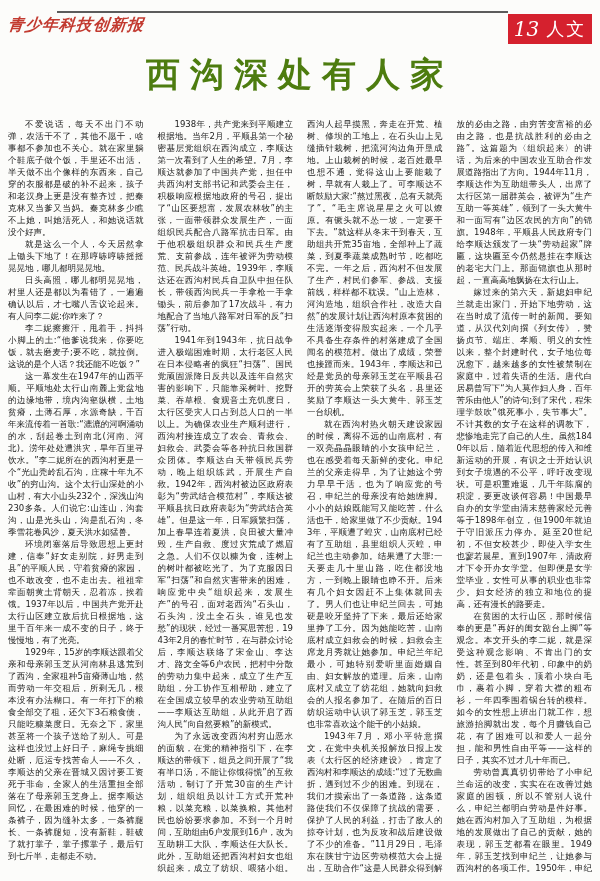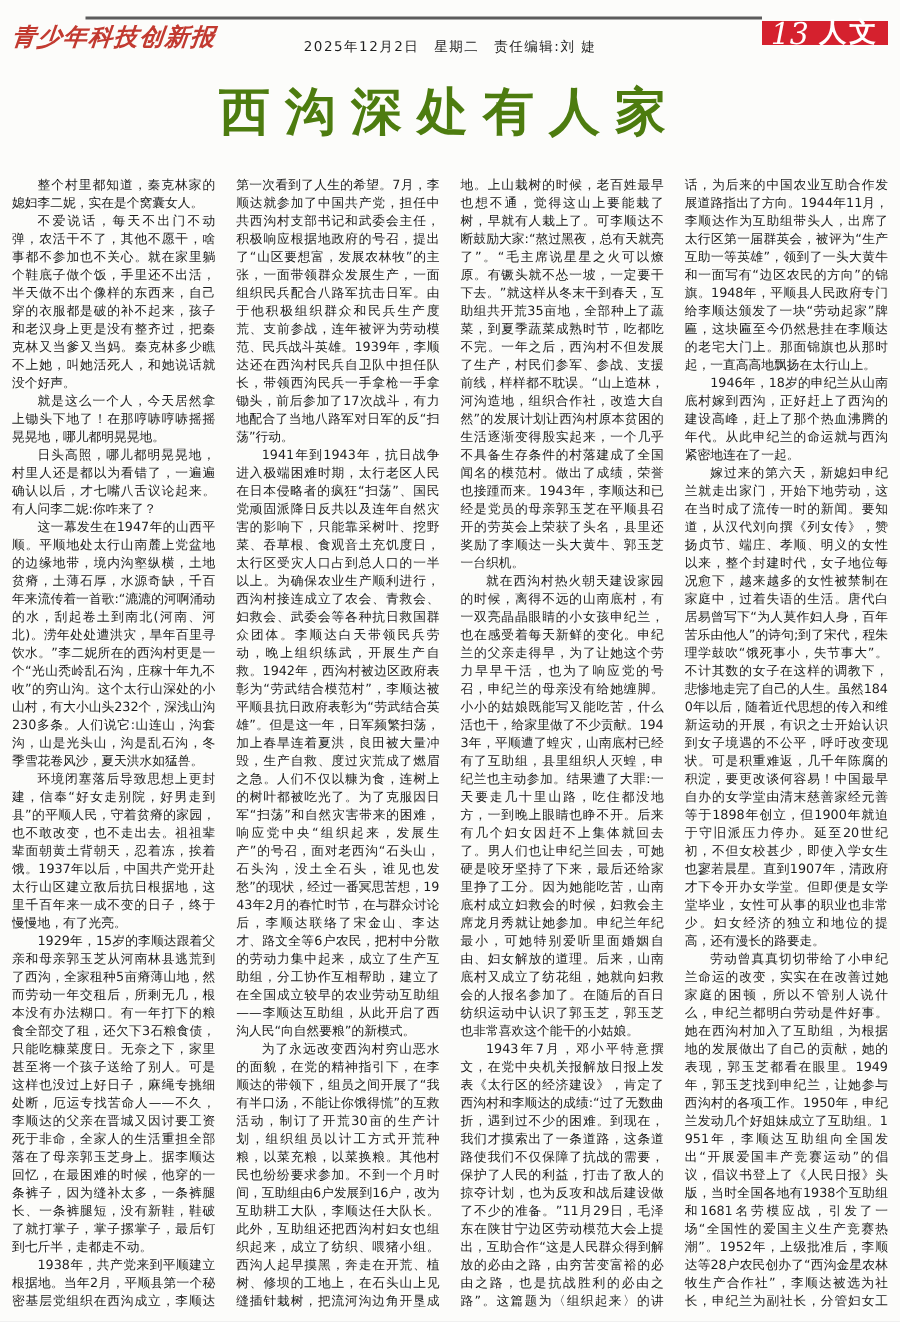--- a/index.html
+++ b/index.html
@@ -14,26 +14,26 @@
     position:absolute;left:8px;top:15px;
     font-size:16px;font-weight:bold;font-style:italic;
     letter-spacing:1px;transform:skewX(-6deg);
     color:#c23a30;white-space:nowrap;
   }
   .dateline{
     position:absolute;left:120px;top:25px;width:360px;
     text-align:center;font-size:9px;color:#1e1e1e;letter-spacing:1px;white-space:nowrap;
   }
   .pagebox{
-    position:absolute;right:8px;top:14px;width:84px;height:16px;
+    position:absolute;right:8px;top:14px;width:84px;height:30px;
     background:#d5212e;color:#ffffff;
     display:flex;align-items:center;justify-content:center;gap:7px;
   }
   .pagebox .num{font-family:"DejaVu Serif","Liberation Serif",serif;font-style:italic;font-size:20px;line-height:1;}
-  .pagebox .sec{font-size:18px;font-weight:bold;letter-spacing:2px;line-height:1;}
+  .pagebox .sec{font-size:18px;font-weight:normal;letter-spacing:2px;line-height:1;}
   
   .title{
     position:absolute;left:0;top:52px;width:100%;
     text-align:center;font-size:34px;font-weight:900;
     letter-spacing:10px;color:#4d7c0f;white-space:nowrap;
   }
   .byline{
     position:absolute;left:0;top:101px;width:100%;
     text-align:center;font-size:9px;color:#2a2a2a;letter-spacing:2px;
   }
@@ -52,41 +52,40 @@
 </style>
 </head>
 <body>
 
 <div class="page">
 
   <div class="toprule"></div>
 
   <div class="masthead" style="color: rgb(194, 58, 48);">青少年科技创新报</div>
 
-  <div class="dateline">2025年12月2日　星期二　责任编辑:刘 婕</div>
 
   <div class="pagebox" style="background: rgb(213, 33, 46);">
     <span class="num">13</span>
     <span class="sec">人文</span>
   </div>
 
   <div class="title">西沟深处有人家</div>
 
 
   <div class="body">
-      <p class="para">整个村里都知道，秦克林家的媳妇李二妮，实在是个窝囊女人。</p>
       <p class="para">不爱说话，每天不出门不动弹，农活干不了，其他不愿干，啥事都不参加也不关心。就在家里躺个鞋底子做个饭，手里还不出活，半天做不出个像样的东西来，自己穿的衣服都是破的补不起来，孩子和老汉身上更是没有整齐过，把秦克林又当爹又当妈。秦克林多少瞧不上她，叫她活死人，和她说话就没个好声。</p>
       <p class="para">就是这么一个人，今天居然拿上锄头下地了！在那哼哧哼哧摇摇晃晃地，哪儿都明晃晃地。</p>
       <p class="para">日头高照，哪儿都明晃晃地，村里人还是都以为看错了，一遍遍确认以后，才七嘴八舌议论起来。有人问李二妮:你咋来了？</p>
+      <p class="para">李二妮擦擦汗，甩着手，抖抖小脚上的土:“他爹说我来，你要吃饭，就去磨麦子;要不吃，就拉倒。这说的是个人话？我还能不吃饭？”</p>
       <p class="para">这一幕发生在1947年的山西平顺。平顺地处太行山南麓上党盆地的边缘地带，境内沟壑纵横，土地贫瘠，土薄石厚，水源奇缺，千百年来流传着一首歌:“漉漉的河啊涌动的水，刮起卷土到南北(河南、河北)。涝年处处遭洪灾，旱年百里寻饮水。”李二妮所在的西沟村更是一个“光山秃岭乱石沟，庄稼十年九不收”的穷山沟。这个太行山深处的小山村，有大小山头232个，深浅山沟230多条。人们说它:山连山，沟套沟，山是光头山，沟是乱石沟，冬季雪花卷风沙，夏天洪水如猛兽。</p>
       <p class="para">环境闭塞落后导致思想上更封建，信奉“好女走别院，好男走到县”的平顺人民，守着贫瘠的家园，也不敢改变，也不走出去。祖祖辈辈面朝黄土背朝天，忍着冻，挨着饿。1937年以后，中国共产党开赴太行山区建立敌后抗日根据地，这里千百年来一成不变的日子，终于慢慢地，有了光亮。</p>
       <p class="para">1929年，15岁的李顺达跟着父亲和母亲郭玉芝从河南林县逃荒到了西沟，全家租种5亩瘠薄山地，然而劳动一年交租后，所剩无几，根本没有办法糊口。有一年打下的粮食全部交了租，还欠下3石粮食债，只能吃糠菜度日。无奈之下，家里甚至将一个孩子送给了别人。可是这样也没过上好日子，麻绳专挑细处断，厄运专找苦命人——不久，李顺达的父亲在晋城又因讨要工资死于非命，全家人的生活重担全部落在了母亲郭玉芝身上。据李顺达回忆，在最困难的时候，他穿的一条裤子，因为缝补太多，一条裤腿长、一条裤腿短，没有新鞋，鞋破了就打掌子，掌子摞掌子，最后钉到七斤半，走都走不动。</p>
       <p class="para">1938年，共产党来到平顺建立根据地。当年2月，平顺县第一个秘密基层党组织在西沟成立，李顺达第一次看到了人生的希望。7月，李顺达就参加了中国共产党，担任中共西沟村支部书记和武委会主任，积极响应根据地政府的号召，提出了“山区要想富，发展农林牧”的主张，一面带领群众发展生产，一面组织民兵配合八路军抗击日军。由于他积极组织群众和民兵生产度荒、支前参战，连年被评为劳动模范、民兵战斗英雄。1939年，李顺达还在西沟村民兵自卫队中担任队长，带领西沟民兵一手拿枪一手拿锄头，前后参加了17次战斗，有力地配合了当地八路军对日军的反“扫荡”行动。</p>
       <p class="para">1941年到1943年，抗日战争进入极端困难时期，太行老区人民在日本侵略者的疯狂“扫荡”、国民党顽固派降日反共以及连年自然灾害的影响下，只能靠采树叶、挖野菜、吞草根、食观音土充饥度日，太行区受灾人口占到总人口的一半以上。为确保农业生产顺利进行，西沟村接连成立了农会、青救会、妇救会、武委会等各种抗日救国群众团体。李顺达白天带领民兵劳动，晚上组织练武，开展生产自救。1942年，西沟村被边区政府表彰为“劳武结合模范村”，李顺达被平顺县抗日政府表彰为“劳武结合英雄”。但是这一年，日军频繁扫荡，加上春旱连着夏洪，良田被大量冲毁，生产自救、度过灾荒成了燃眉之急。人们不仅以糠为食，连树上的树叶都被吃光了。为了克服因日军“扫荡”和自然灾害带来的困难，响应党中央“组织起来，发展生产”的号召，面对老西沟“石头山，石头沟，没土全石头，谁见也发愁”的现状，经过一番冥思苦想，1943年2月的春忙时节，在与群众讨论后，李顺达联络了宋金山、李达才、路文全等6户农民，把村中分散的劳动力集中起来，成立了生产互助组，分工协作互相帮助，建立了在全国成立较早的农业劳动互助组——李顺达互助组，从此开启了西沟人民“向自然要粮”的新模式。</p>
       <p class="para">为了永远改变西沟村穷山恶水的面貌，在党的精神指引下，在李顺达的带领下，组员之间开展了“我有半口汤，不能让你饿得慌”的互救活动，制订了开荒30亩的生产计划，组织组员以计工方式开荒种粮，以菜充粮，以菜换粮。其他村民也纷纷要求参加。不到一个月时间，互助组由6户发展到16户，改为互助耕工大队，李顺达任大队长。此外，互助组还把西沟村妇女也组织起来，成立了纺织、喂猪小组。西沟人起早摸黑，奔走在开荒、植树、修坝的工地上，在石头山上见缝插针栽树，把流河沟边角开垦成地。上山栽树的时候，老百姓最早也想不通，觉得这山上要能栽了树，早就有人栽上了。可李顺达不断鼓励大家:“熬过黑夜，总有天就亮了”。“毛主席说星星之火可以燎原。有镢头就不怂一坡，一定要干下去。”就这样从冬末干到春天，互助组共开荒35亩地，全部种上了蔬菜，到夏季蔬菜成熟时节，吃都吃不完。一年之后，西沟村不但发展了生产，村民们参军、参战、支援前线，样样都不耽误。“山上造林，河沟造地，组织合作社，改造大自然”的发展计划让西沟村原本贫困的生活逐渐变得殷实起来，一个几乎不具备生存条件的村落建成了全国闻名的模范村。做出了成绩，荣誉也接踵而来。1943年，李顺达和已经是党员的母亲郭玉芝在平顺县召开的劳英会上荣获了头名，县里还奖励了李顺达一头大黄牛、郭玉芝一台织机。</p>
       <p class="para">就在西沟村热火朝天建设家园的时候，离得不远的山南底村，有一双亮晶晶眼睛的小女孩申纪兰，也在感受着每天新鲜的变化。申纪兰的父亲走得早，为了让她这个劳力早早干活，也为了响应党的号召，申纪兰的母亲没有给她缠脚。小小的姑娘既能写又能吃苦，什么活也干，给家里做了不少贡献。1943年，平顺遭了蝗灾，山南底村已经有了互助组，县里组织人灭蝗，申纪兰也主动参加。结果遭了大罪:一天要走几十里山路，吃住都没地方，一到晚上眼睛也睁不开。后来有几个妇女因赶不上集体就回去了。男人们也让申纪兰回去，可她硬是咬牙坚持了下来，最后还给家里挣了工分。因为她能吃苦，山南底村成立妇救会的时候，妇救会主席龙月秀就让她参加。申纪兰年纪最小，可她特别爱听里面婚姻自由、妇女解放的道理。后来，山南底村又成立了纺花组，她就向妇救会的人报名参加了。在随后的百日纺织运动中认识了郭玉芝，郭玉芝也非常喜欢这个能干的小姑娘。</p>
       <p class="para">1943年7月，邓小平特意撰文，在党中央机关报解放日报上发表《太行区的经济建设》，肯定了西沟村和李顺达的成绩:“过了无数曲折，遇到过不少的困难。到现在，我们才摸索出了一条道路，这条道路使我们不仅保障了抗战的需要，保护了人民的利益，打击了敌人的掠夺计划，也为反攻和战后建设做了不少的准备。”11月29日，毛泽东在陕甘宁边区劳动模范大会上提出，互助合作“这是人民群众得到解放的必由之路，由穷苦变富裕的必由之路，也是抗战胜利的必由之路”。这篇题为〈组织起来〉的讲话，为后来的中国农业互助合作发展道路指出了方向。1944年11月，李顺达作为互助组带头人，出席了太行区第一届群英会，被评为“生产互助一等英雄”，领到了一头大黄牛和一面写有“边区农民的方向”的锦旗。1948年，平顺县人民政府专门给李顺达颁发了一块“劳动起家”牌匾，这块匾至今仍然悬挂在李顺达的老宅大门上。那面锦旗也从那时起，一直高高地飘扬在太行山上。</p>
-      <p class="para">1946年，18岁的申纪兰从山南底村嫁到西沟，正好赶上了西沟的建设高峰，赶上了那个热血沸腾的年代。从此申纪兰的命运就与西沟紧密地连在了一起。</p>
       <p class="para">嫁过来的第六天，新媳妇申纪兰就走出家门，开始下地劳动，这在当时成了流传一时的新闻。要知道，从汉代刘向撰《列女传》，赞扬贞节、端庄、孝顺、明义的女性以来，整个封建时代，女子地位每况愈下，越来越多的女性被禁制在家庭中，过着失语的生活。唐代白居易曾写下“为人莫作妇人身，百年苦乐由他人”的诗句;到了宋代，程朱理学鼓吹“饿死事小，失节事大”。不计其数的女子在这样的调教下，悲惨地走完了自己的人生。虽然1840年以后，随着近代思想的传入和维新运动的开展，有识之士开始认识到女子境遇的不公平，呼吁改变现状。可是积重难返，几千年陈腐的积淀，要更改谈何容易！中国最早自办的女学堂由清末慈善家经元善等于1898年创立，但1900年就迫于守旧派压力停办。延至20世纪初，不但女校甚少，即使入学女生也寥若晨星。直到1907年，清政府才下令开办女学堂。但即便是女学堂毕业，女性可从事的职业也非常少。妇女经济的独立和地位的提高，还有漫长的路要走。</p>
+      <p class="para">在贫困的太行山区，那时候信奉的更是“再好的闺女踮台上脚”等观念。本文开头的李二妮，就是深受这种观念影响、不肯出门的女性。甚至到80年代初，印象中的奶奶，还是包着头，顶着小块白毛巾，裹着小脚，穿着大襟的粗布衫，一年四季围着锅台转的模样。如今的女性想上班出门就工作，想旅游抬脚就出发，每个月赚钱自己花，有了困难可以和爱人一起分担，能和男性自由平等——这样的日子，其实不过才几十年而已。</p>
       <p class="para">劳动曾真真切切带给了小申纪兰命运的改变，实实在在改善过她家庭的困顿，所以不管别人说什么，申纪兰都明白劳动是件好事。她在西沟村加入了互助组，为根据地的发展做出了自己的贡献，她的表现，郭玉芝都看在眼里。1949年，郭玉芝找到申纪兰，让她参与西沟村的各项工作。1950年，申纪兰发动几个好姐妹成立了互助组。1951年，李顺达互助组向全国发出“开展爱国丰产竞赛运动”的倡议，倡议书登上了《人民日报》头版，当时全国各地有1938个互助组和1681名劳模应战，引发了一场“全国性的爱国主义生产竞赛热潮”。1952年，上级批准后，李顺达等28户农民创办了“西沟金星农林牧生产合作社”，李顺达被选为社长，申纪兰为副社长，分管妇女工作。那时候社里劳力少，李顺达就让申纪兰发动妇女下地劳动。</p>
     </div>
 
 </div>
 
 </body></html>

